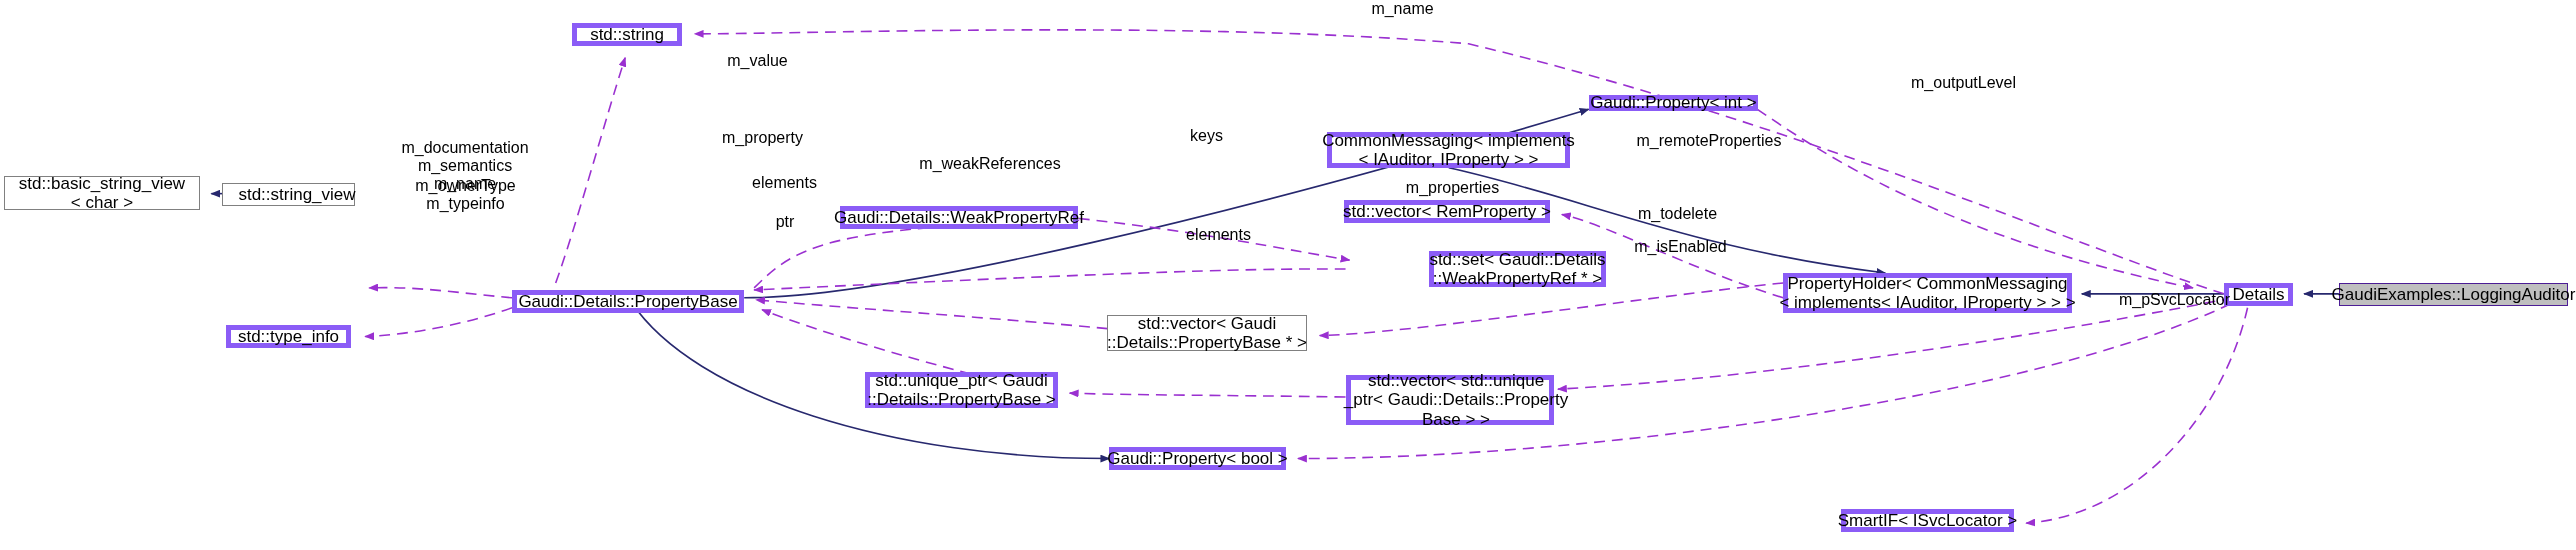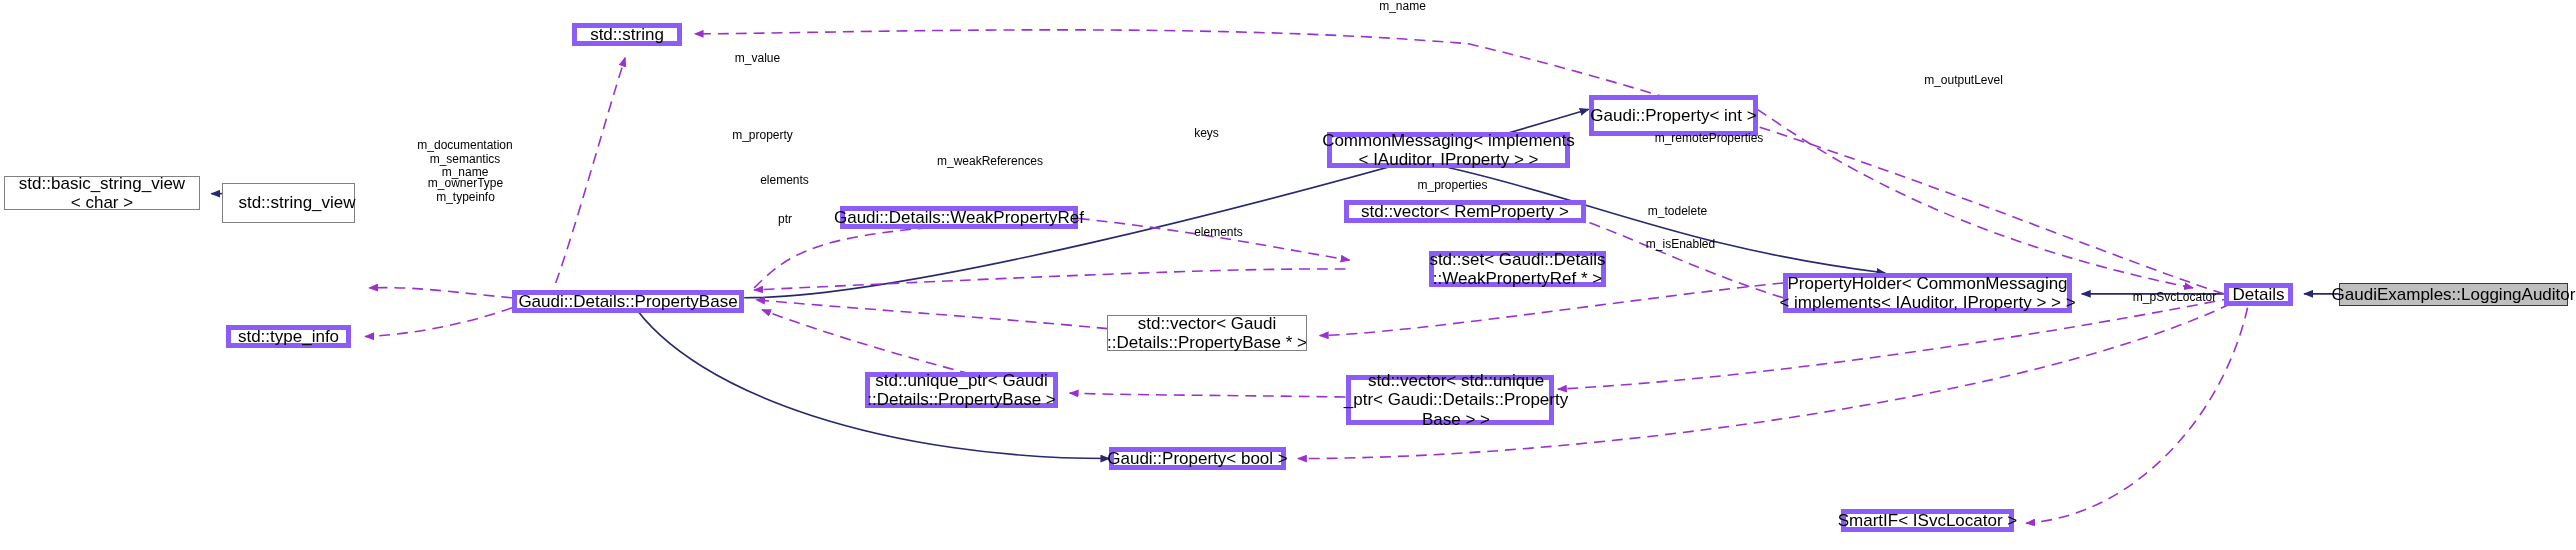--- a/index.html
+++ b/index.html
@@ -41,21 +41,21 @@
   .node.dark {
     border: 5px solid #8b5cf6;
   }
   .node.highlight {
     background: #bfbfbf;
     border: 1px solid #4c1d95;
   }
   .edge-label {
     position: absolute;
     color: #000000;
-    font-size: 12px;
+    font-size: 16px;
     line-height: 1.14;
     white-space: pre;
     text-align: center;
     z-index: 6;
     background: transparent;
   }
 </style>
 </head>
 <body>
 
@@ -96,36 +96,36 @@
       <path d="M1771,110 C1830,150 1960,240 2210,290" marker-end="url(#arrowUsage)" transform="scale(1,1)"></path>
       <path d="M2250,300 C2100,330 1800,380 1570,392" marker-end="url(#arrowUsage)"></path>
       <path d="M2248,306 C2050,400 1600,462 1308,462" marker-end="url(#arrowUsage)"></path>
       <path d="M2265,310 C2240,420 2150,520 2042,527" marker-end="url(#arrowUsage)"></path>
     </g>
   </svg>
 
   <div id="nodes">
       <div class="node" style="left: 4px; top: 176px; width: 196px; height: 34px;">std::basic_string_view
 &lt; char &gt;</div>
-      <div class="node" style="left: 222px; top: 183px; width: 133px; height: 40px; padding-left: 17px;">std::string_view</div>
+      <div class="node" style="left: 222px; top: 183px; width: 133px; height: 23px; padding-left: 17px;">std::string_view</div>
       <div class="node dark" style="left: 226px; top: 325px; width: 125px; height: 23px;">std::type_info</div>
       <div class="node dark" style="left: 572px; top: 23px; width: 110px; height: 23px;">std::string</div>
       <div class="node dark" style="left: 512px; top: 290px; width: 232px; height: 23px;">Gaudi::Details::PropertyBase</div>
       <div class="node dark" style="left: 840px; top: 206px; width: 238px; height: 23px;">Gaudi::Details::WeakPropertyRef</div>
       <div class="node dark" style="left: 865px; top: 372px; width: 193px; height: 36px;">std::unique_ptr&lt; Gaudi
 ::Details::PropertyBase &gt;</div>
       <div class="node dark" style="left: 1109px; top: 447px; width: 177px; height: 23px;">Gaudi::Property&lt; bool &gt;</div>
       <div class="node" style="left: 1107px; top: 315px; width: 200px; height: 36px;">std::vector&lt; Gaudi
 ::Details::PropertyBase * &gt;</div>
-      <div class="node dark" style="left: 1344px; top: 200px; width: 242px; height: 23px;">std::vector&lt; RemProperty &gt;</div>
+      <div class="node dark" style="left: 1344px; top: 200px; width: 206px; height: 23px;">std::vector&lt; RemProperty &gt;</div>
       <div class="node dark" style="left: 1429px; top: 251px; width: 177px; height: 36px;">std::set&lt; Gaudi::Details
 ::WeakPropertyRef * &gt;</div>
       <div class="node dark" style="left: 1327px; top: 132px; width: 243px; height: 36px;">CommonMessaging&lt; implements
 &lt; IAuditor, IProperty &gt; &gt;</div>
-      <div class="node dark" style="left: 1589px; top: 95px; width: 169px; height: 41px;">Gaudi::Property&lt; int &gt;</div>
+      <div class="node dark" style="left: 1589px; top: 95px; width: 169px; height: 16px;">Gaudi::Property&lt; int &gt;</div>
       <div class="node dark" style="left: 1346px; top: 375px; width: 208px; height: 50px; padding-left: 12px;">std::vector&lt; std::unique
 _ptr&lt; Gaudi::Details::Property
 Base &gt; &gt;</div>
       <div class="node dark" style="left: 1783px; top: 273px; width: 289px; height: 40px;">PropertyHolder&lt; CommonMessaging
 &lt; implements&lt; IAuditor, IProperty &gt; &gt; &gt;</div>
       <div class="node dark" style="left: 1841px; top: 509px; width: 173px; height: 23px;">SmartIF&lt; ISvcLocator &gt;</div>
       <div class="node dark" style="left: 2224px; top: 283px; width: 69px; height: 23px;">Details</div>
       <div class="node highlight" style="left: 2339px; top: 283px; width: 229px; height: 23px;">GaudiExamples::LoggingAuditor</div>
     </div>
   <div id="labels">

